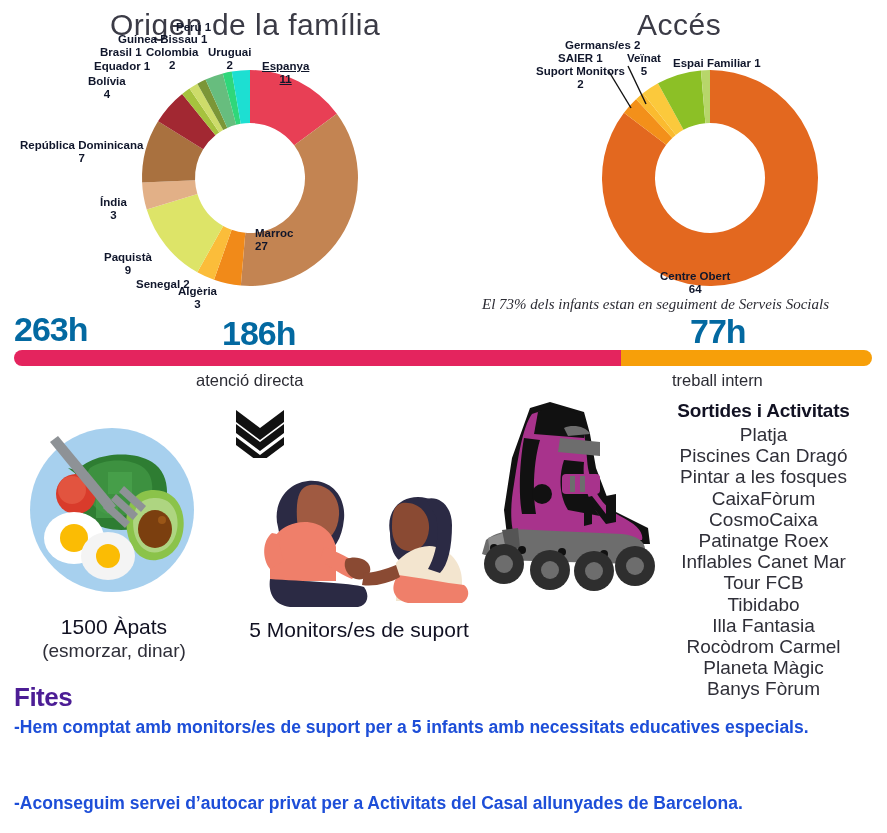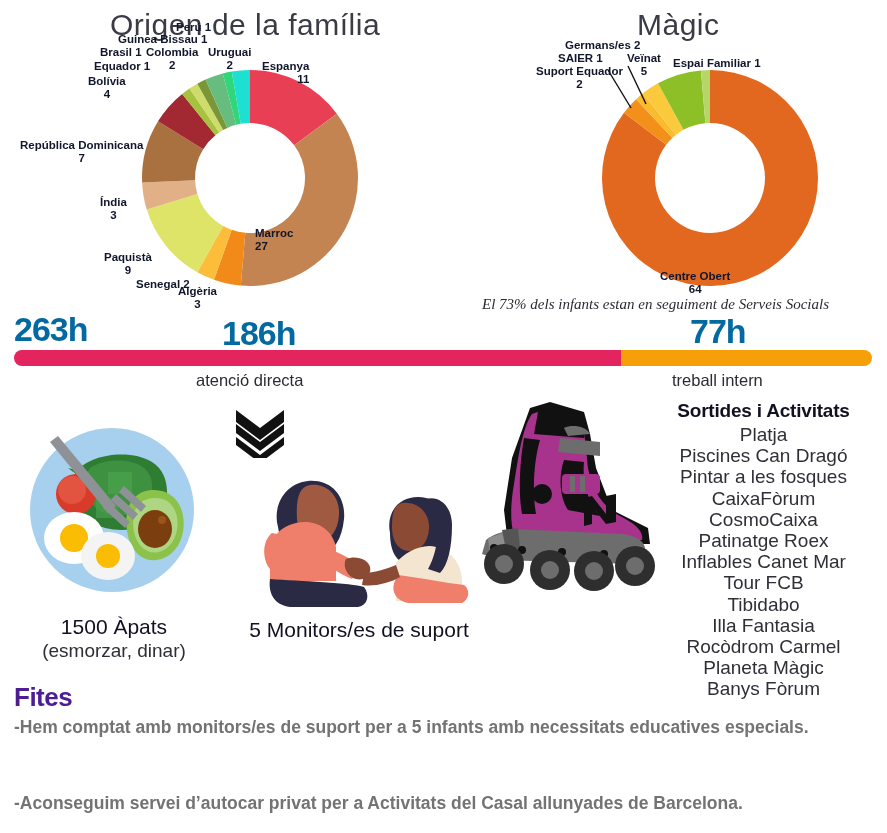--- a/index.html
+++ b/index.html
@@ -34,21 +34,21 @@
     position:absolute;
     font-family: "Liberation Sans", sans-serif;
     font-weight: bold;
     font-size: 11.5px;
     line-height: 13px;
     color: #10162b;
     white-space: nowrap;
     text-align:center;
   }
   .lbl.left  { text-align:right; }
-  .lbl.right { text-align:right; }
+  .lbl.right { text-align:center;text-decoration:underline; }
 
   .caption-italic {
     position:absolute;
     left: 482px; top: 296px;
     font-family: Liberation Serif, serif;
     font-style: italic;
     font-size: 15px;
     color: #2b2b33;
     white-space: nowrap;
   }
@@ -146,21 +146,21 @@
     position:absolute; left:14px; top:682px;
     font-family:"Liberation Sans", sans-serif;
     font-weight:bold; font-size:26px; color:#4c1d95;
     letter-spacing:-.5px;
   }
   .fites-p {
     position:absolute;
     font-family:"Liberation Sans", sans-serif;
     font-weight:bold;
     font-size:17.5px;
-    color:#737373;
+    color:#1d4ed8;
     line-height:27px;
     text-align:justify;
   }
   #fites-1 { left:14px; top:714px; width:858px; }
   #fites-2 { left:14px; top:790px; width:858px; text-align:left; }
 </style>
 </head>
 <body>
 
 <div class="stage">
@@ -222,40 +222,40 @@
   <div class="lbl" style="left:146px; top:46px;">
     <span>Colombia</span><br><span>2</span>
   </div>
   <div class="lbl" style="left:176px; top:21px;">
     <span>Perú 1</span>
   </div>
   <div class="lbl" style="left:208px; top:46px;">
     <span>Uruguai</span><br><span>2</span>
   </div>
 
-  <div class="chart-title" id="title-acces">Màgic</div>
+  <div class="chart-title" id="title-acces">Accés</div>
 
   <div class="donut-wrap" style="left:600px; top:68px;">
     <svg id="svg-acces" width="220" height="220" viewBox="0 0 220 220">
         <path d="M110 2 A108 108 0 1 1 23.97476885338685 44.70329559486345 L66.19085450866923 76.74704868256936 A55 55 0 1 0 110 55 Z" fill="#e3681f"></path>
         <path d="M23.97476885338685 44.70329559486345 A108 108 0 0 1 36.0689125597017 31.271388238487475 L72.34990917392216 69.90672549182233 A55 55 0 0 0 66.19085450866923 76.74704868256936 Z" fill="#f3901a"></path>
         <path d="M36.0689125597017 31.271388238487475 A108 108 0 0 1 42.91603972994261 25.361106608809195 L75.836872084693 66.89685984707876 A55 55 0 0 0 72.34990917392216 69.90672549182233 Z" fill="#fbbb2f"></path>
         <path d="M42.91603972994261 25.361106608809195 A108 108 0 0 1 57.97060319701492 15.358878555262635 L83.50354792440575 61.80313259758746 A55 55 0 0 0 75.836872084693 66.89685984707876 Z" fill="#fbc93c"></path>
         <path d="M57.97060319701492 15.358878555262635 A108 108 0 0 1 100.96279292011009 2.3787712010535103 L105.39771861672273 55.192892741277255 A55 55 0 0 0 83.50354792440575 61.80313259758746 Z" fill="#8cc026"></path>
         <path d="M100.96279292011009 2.3787712010535103 A108 108 0 0 1 110.00000000000017 2 L110.00000000000009 55 A55 55 0 0 0 105.39771861672273 55.192892741277255 Z" fill="#b7d66a"></path>
       </svg>
   </div>
 
   <svg style="position:absolute; left:590px; top:60px;" width="110" height="60">
     <line x1="18" y1="10" x2="41" y2="48" stroke="#111" stroke-width="1.4"></line>
     <line x1="38" y1="6" x2="56" y2="44" stroke="#111" stroke-width="1.4"></line>
   </svg>
 
   <div class="lbl" style="left:536px; top:65px;">
-    <span>Suport Equador</span><br><span>2</span>
+    <span>Suport Monitors</span><br><span>2</span>
   </div>
   <div class="lbl" style="left:558px; top:52px;">
     <span>SAIER 1</span>
   </div>
   <div class="lbl" style="left:565px; top:39px;">
     <span>Germans/es 2</span>
   </div>
   <div class="lbl" style="left:627px; top:52px;">
     <span>Veïnat</span><br><span>5</span>
   </div>

